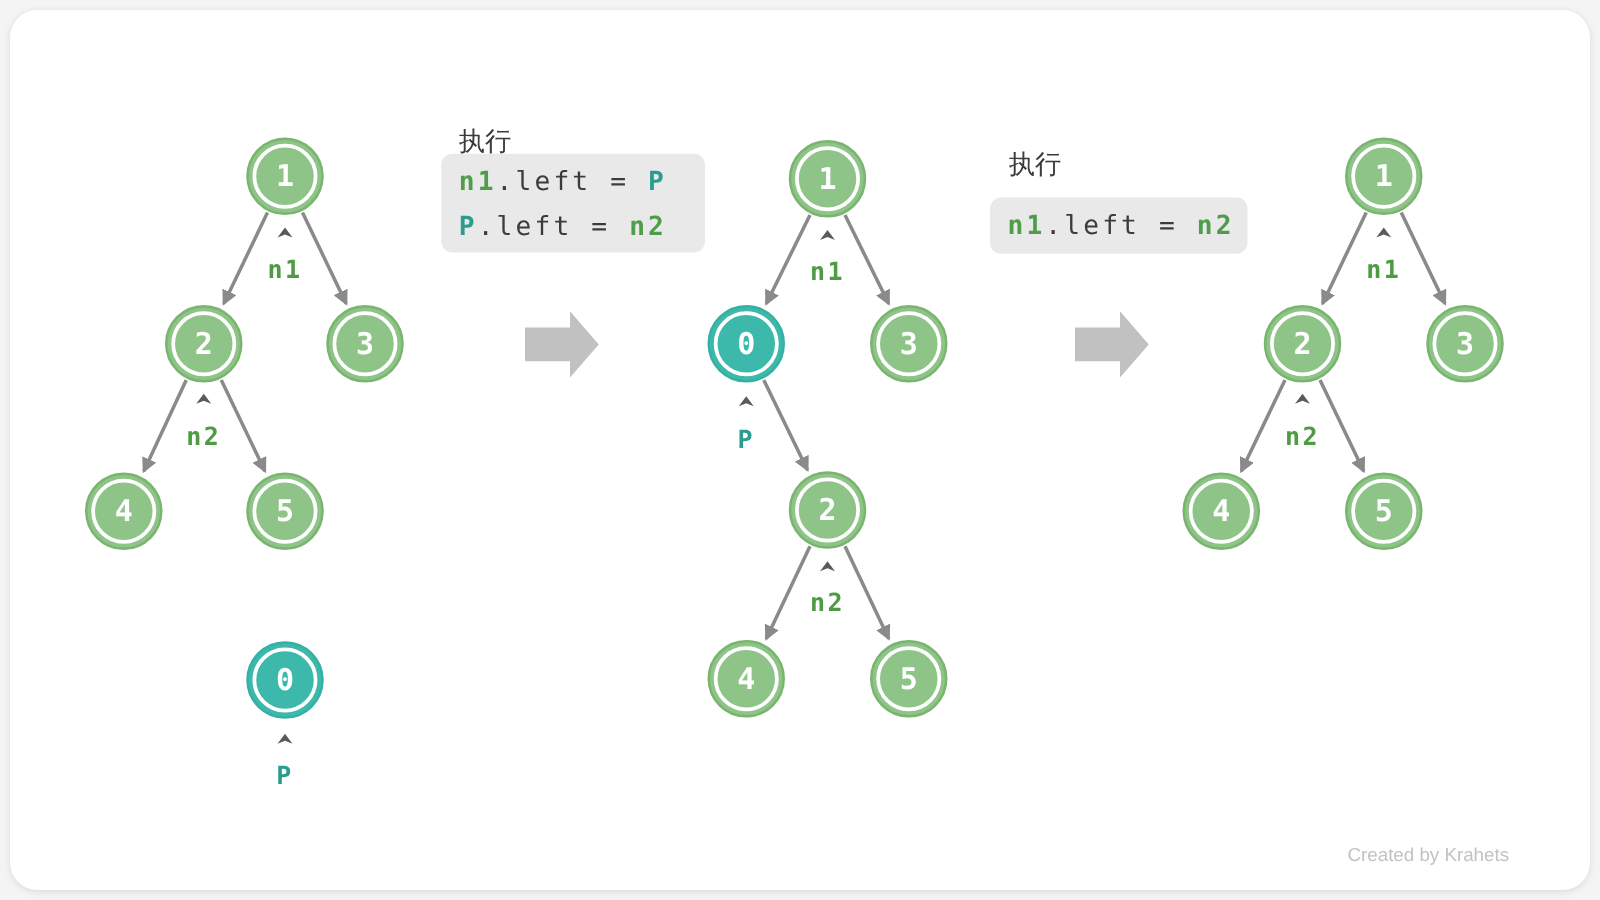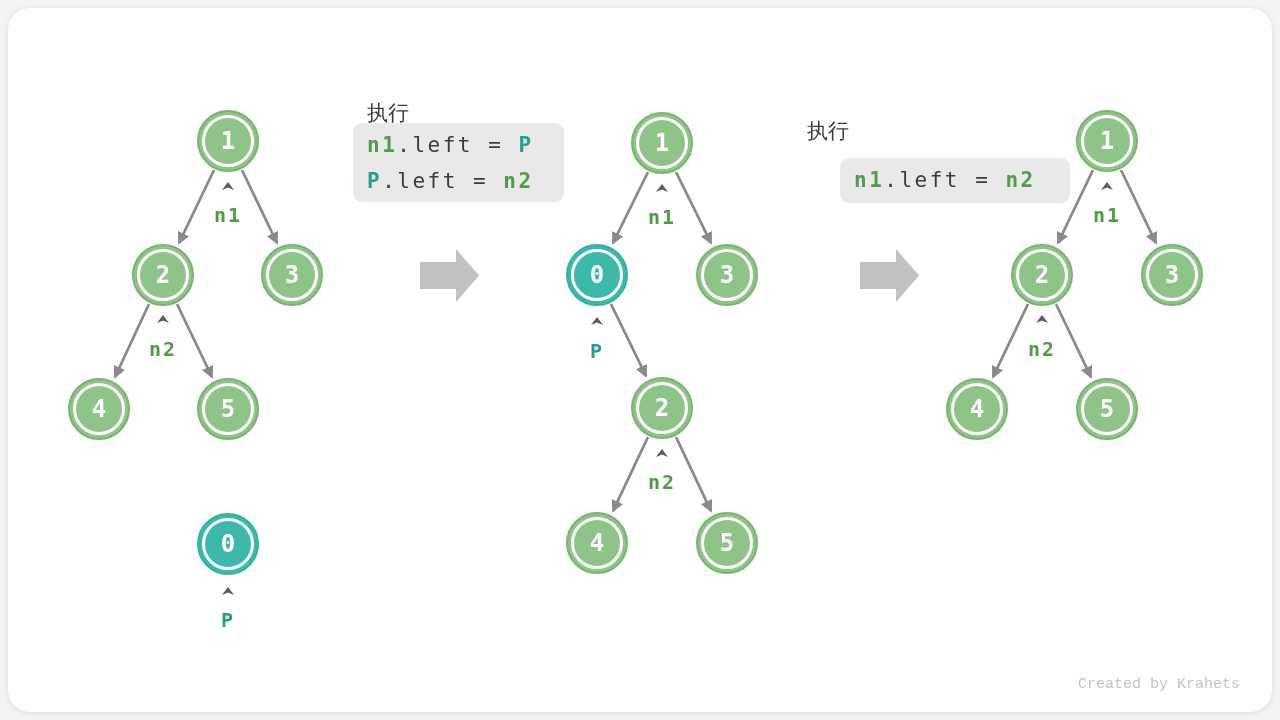--- a/index.html
+++ b/index.html
@@ -35,21 +35,21 @@
     position:absolute;background:#e9e9e9;border-radius:9px;
     font-family:"DejaVu Sans Mono", monospace;
     font-size:21px;letter-spacing:2.5px;color:#3c3c3c;
     padding:4px 0 0 14px;box-sizing:border-box;
   }
   .code-line{height:36px;line-height:36px;white-space:pre;}
   .tok-green{color:#4f9d4a;font-weight:bold;}
   .tok-teal{color:#2a9d8f;font-weight:bold;}
   .footer-credit{
     position:absolute;left:1078px;top:676px;
-    font-family:Liberation Mono, monospace;
+    font-family:Liberation Sans, sans-serif;
     font-size:15px;color:#c2c2c2;white-space:pre;
   }
 </style>
 </head>
 <body>
 
 <div class="card"></div>
 
 <svg class="diagram" width="1280" height="720" viewBox="0 0 1280 720">
   <defs>
@@ -192,17 +192,17 @@
   </g>
 </svg>
 
 <div class="step-label" style="left:367px;top:99px;">执行</div>
 <div class="code-box" style="left:353px;top:123px;width:211px;height:79px;">
   <div class="code-line"><span class="tok-green">n1</span><span>.left = </span><span class="tok-teal">P</span></div>
   <div class="code-line"><span class="tok-teal">P</span><span>.left = </span><span class="tok-green">n2</span></div>
 </div>
 
 <div class="step-label" style="left:807px;top:117px;">执行</div>
-<div class="code-box" style="left:792px;top:158px;width:230px;height:45px;margin-left:48px;">
+<div class="code-box" style="left:792px;top:158px;width:206px;height:45px;">
   <div class="code-line"><span class="tok-green">n1</span><span>.left = </span><span class="tok-green">n2</span></div>
 </div>
 
 <div class="footer-credit">Created by Krahets</div>
 
 </body></html>

